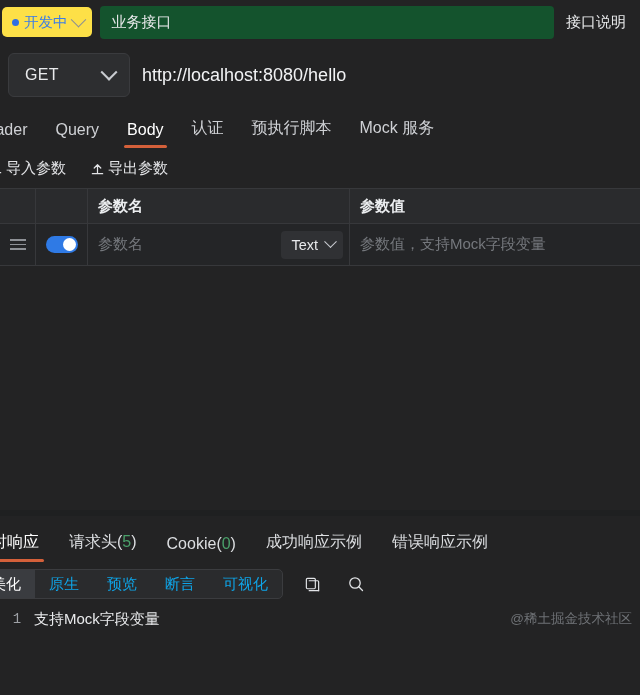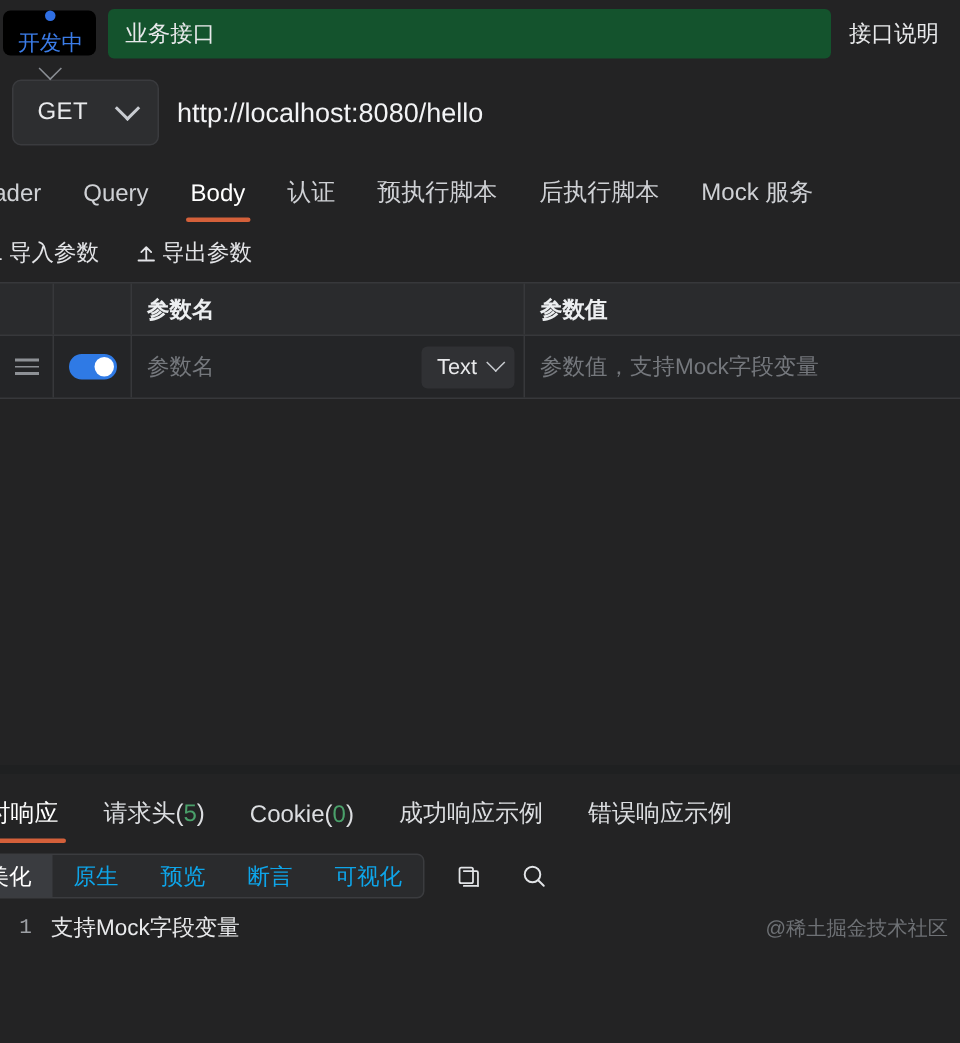--- a/index.html
+++ b/index.html
@@ -15,29 +15,28 @@
   .topbar {
     height: 44px;
     background: #232324;
     display: flex;
     align-items: center;
     padding: 0 8px 0 0;
     gap: 6px;
   }
   .status-chip {
     height: 30px;
-    background: #000000;
+    background: #fde047;
     border-radius: 5px;
     display: flex;
     align-items: center;
     gap: 5px;
     padding: 0 8px 0 10px;
     margin-left: 2px;
     cursor: pointer;
-    flex-direction: column;
   }
   .status-dot {
     width: 7px; height: 7px; border-radius: 50%;
     background: #2f6fe4;
     flex: none;
   }
   .status-text {
     color: #3b7ce8;
     font-size: 14.5px;
     white-space: nowrap;
@@ -75,21 +74,21 @@
   
   .urlrow {
     height: 62px;
     display: flex;
     align-items: center;
     padding: 0 0 0 8px;
     gap: 12px;
     background: #232324;
   }
   .method-box {
-    width: 98px;
+    width: 122px;
     height: 44px;
     background: #2d2e30;
     border: 1px solid #3a3b3e;
     border-radius: 6px;
     display: flex;
     align-items: center;
     justify-content: space-between;
     padding: 0 14px 0 16px;
     cursor: pointer;
     flex: none;
@@ -371,21 +370,20 @@
   </div>
   <div class="url-input">http://localhost:8080/hello</div>
 </div>
 
 <div class="req-tabs">
   <div class="req-tab">Header</div>
   <div class="req-tab">Query</div>
   <div class="req-tab active">Body</div>
   <div class="req-tab">认证</div>
   <div class="req-tab">预执行脚本</div>
-  <div class="req-tab">后执行脚本</div>
   <div class="req-tab">Mock 服务</div>
 </div>
 
 <div class="io-row">
   <div class="io-btn">
     <svg width="15" height="15" viewBox="0 0 16 16">
       <path d="M8 2 L8 10 M4.5 7 L8 10.5 L11.5 7" fill="none" stroke="#e3e4e7" stroke-width="1.3" stroke-linecap="round" stroke-linejoin="round"></path>
       <path d="M2.5 12.5 L13.5 12.5" fill="none" stroke="#e3e4e7" stroke-width="1.3" stroke-linecap="round"></path>
     </svg>
     <span>导入参数</span>

